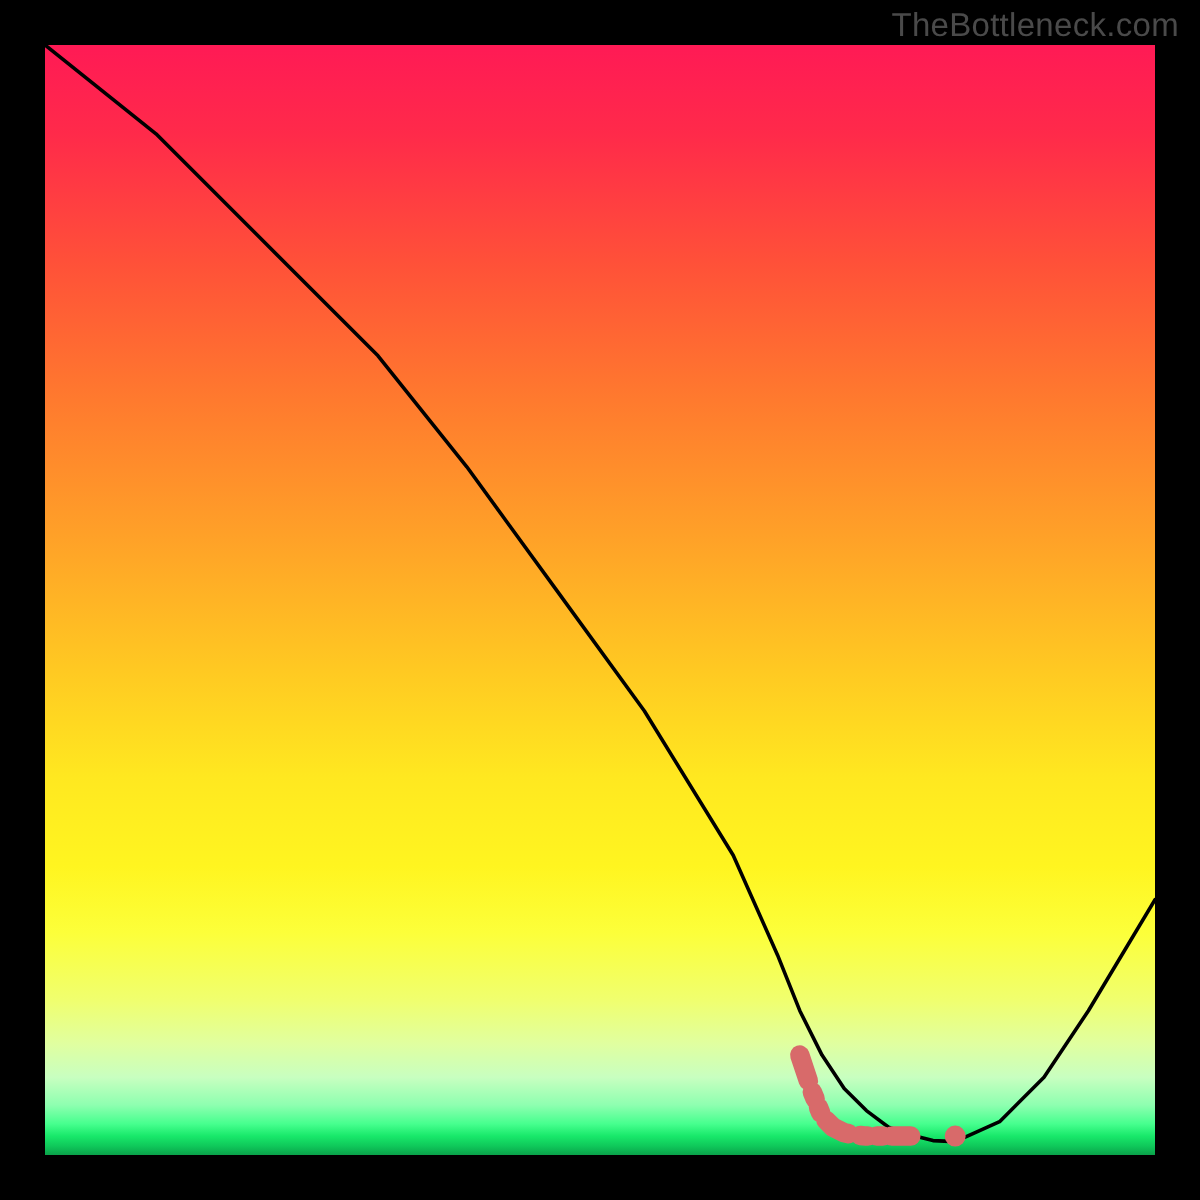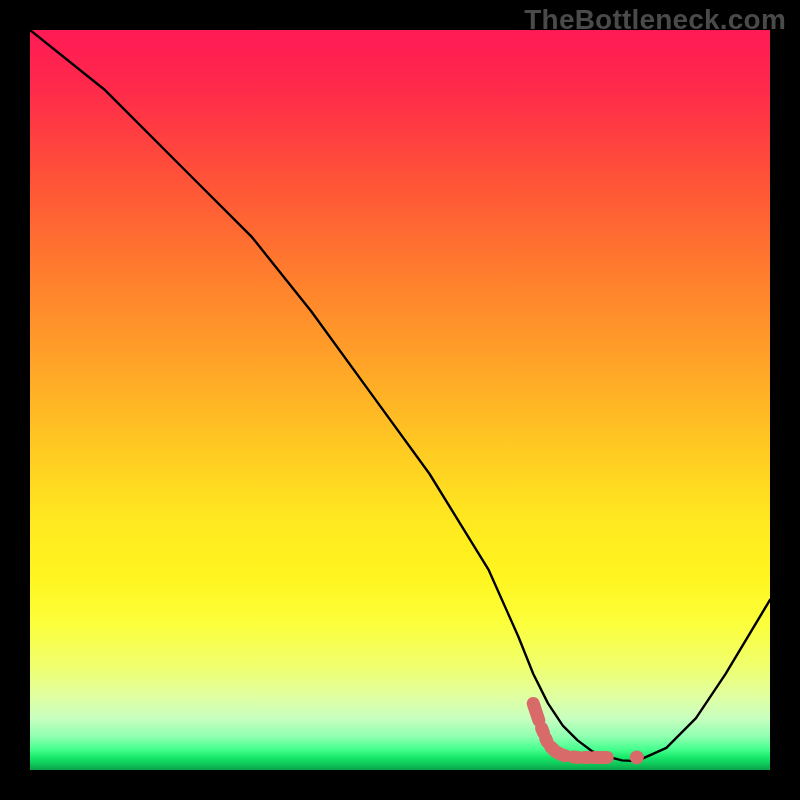--- a/index.html
+++ b/index.html
@@ -15,22 +15,22 @@
     position: relative;
     width: 800px;
     height: 800px;
     background: #000;
   }
   .watermark {
     position: absolute;
     top: 4px;
     right: 14px;
     color: #4a4a4a;
-    font-size: 28px;
-    font-weight: 700;
+    font-size: 22px;
+    font-weight: 400;
     letter-spacing: 0.2px;
     z-index: 10;
   }
   .plot-area {
     position: absolute;
     left: 30px;
     top: 30px;
     width: 740px;
     height: 740px;
     overflow: hidden;

